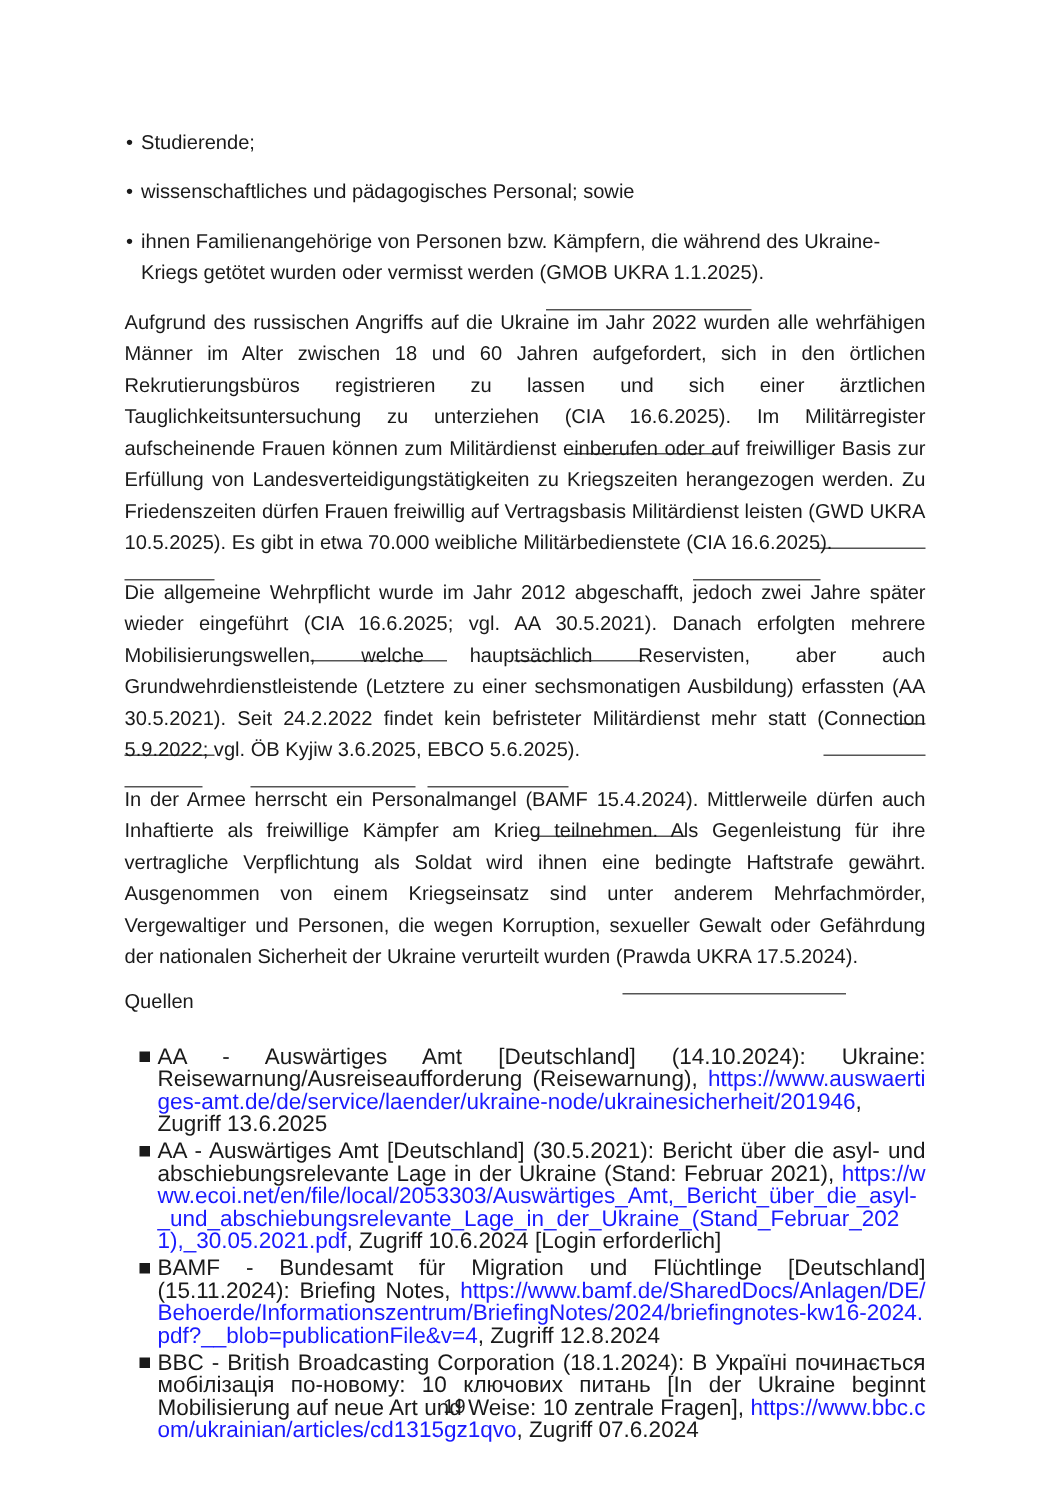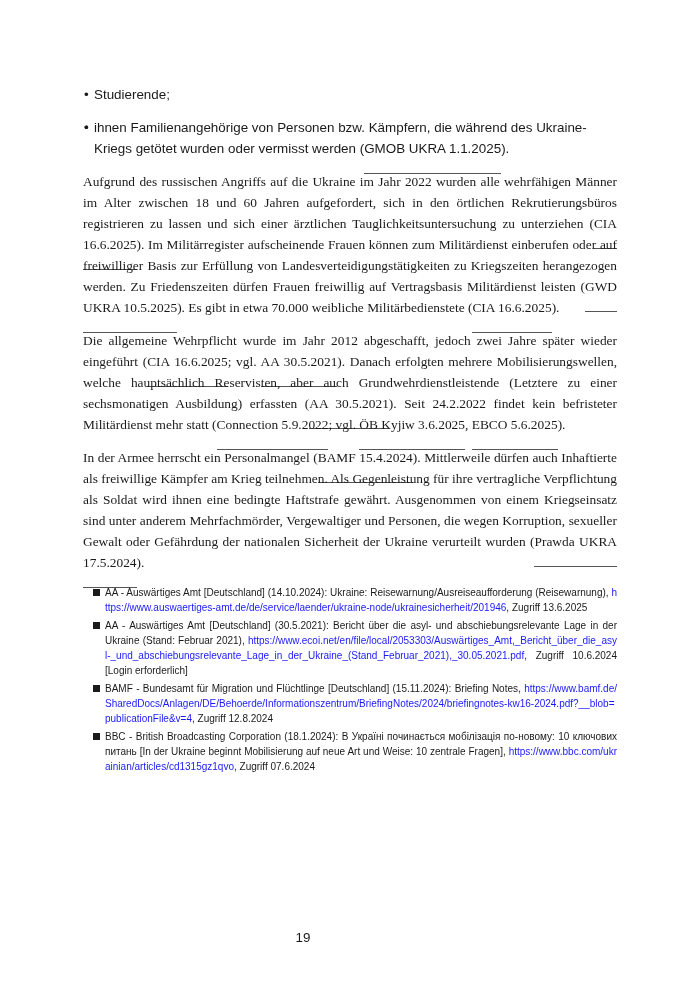--- a/index.html
+++ b/index.html
@@ -2,53 +2,54 @@
 <html><head>
 <meta charset="utf-8">
 <style>
   html, body { margin: 0; padding: 0; background: #ffffff; }
   body { width: 700px; height: 990px; position: relative; overflow: hidden;
          font-family: "Liberation Sans", sans-serif; color: #1a1a1a; }
   .page { position: absolute; left: 83px; top: 84px; width: 534px; }
   .bullets { margin: 0; padding: 0; list-style: none; font-size: 13.4px; line-height: 21px; }
   .bullets li { position: relative; padding-left: 11px; margin-bottom: 12px; }
   .bullets li .dot { position: absolute; left: 1px; top: 0; }
-  .para { margin: 0 0 12px 0; font-size: 13.4px; line-height: 21px; text-align: justify; font-family: Liberation Serif, serif; }
+  .para { margin: 0 0 12px 0; font-size: 13.4px; line-height: 21px; text-align: justify; }
   .cite { border-bottom: 1px solid #555; padding-bottom: 17px; }
   .heading { font-size: 13.4px; margin: 0 0 22px 0; }
-  .refs { margin: 0; padding: 0 0 0 12px; list-style: none; font-size: 10px; line-height: 15px; }
+  .refs { margin: 0; padding: 0 0 0 12px; list-style: none; font-size: 15px; line-height: 15px; }
   .refs li { position: relative; padding-left: 10px; margin-bottom: 3px; text-align: justify; word-break: break-all; }
   .refs li .sq { position: absolute; left: -2px; top: 4px; width: 7px; height: 7px; background: #1a1a1a; }
   .refs a { color: #1a1aff; text-decoration: none; }
   .ref-text { word-break: normal; }
   .pagenum { position: absolute; top: 930px; left: 0; width: 564px; text-align: center; font-size: 13.4px; padding-left: 21px; }
 </style>
 </head>
 <body>
 
 <div class="page">
   <ul class="bullets">
     <li><span class="dot">•</span><span>Studierende;</span></li>
-    <li><span class="dot">•</span></li>
+    <li><span class="dot">•</span><span>wissenschaftliches und pädagogisches Personal; sowie</span></li>
     <li><span class="dot">•</span><span>ihnen Familienangehörige von Personen bzw. Kämpfern, die während des Ukraine-Kriegs getötet wurden oder vermisst werden (</span><span class="cite">GMOB UKRA 1.1.2025</span><span>).</span></li>
   </ul>
 
   <p class="para">
     <span>Aufgrund des russischen Angriffs auf die Ukraine im Jahr 2022 wurden alle wehrfähigen Männer im Alter zwischen 18 und 60 Jahren aufgefordert, sich in den örtlichen Rekrutierungsbüros registrieren zu lassen und sich einer ärztlichen Tauglichkeitsuntersuchung zu unterziehen (</span><span class="cite">CIA 16.6.2025</span><span>). Im Militärregister aufscheinende Frauen können zum Militärdienst einberufen oder auf freiwilliger Basis zur Erfüllung von Landesverteidigungstätigkeiten zu Kriegszeiten herangezogen werden. Zu Friedenszeiten dürfen Frauen freiwillig auf Vertragsbasis Militärdienst leisten (</span><span class="cite">GWD UKRA 10.5.2025</span><span>). Es gibt in etwa 70.000 weibliche Militärbedienstete (</span><span class="cite">CIA 16.6.2025</span><span>).</span>
   </p>
 
   <p class="para">
     <span>Die allgemeine Wehrpflicht wurde im Jahr 2012 abgeschafft, jedoch zwei Jahre später wieder eingeführt (</span><span class="cite">CIA 16.6.2025</span><span>; vgl. </span><span class="cite">AA 30.5.2021</span><span>). Danach erfolgten mehrere Mobilisierungswellen, welche hauptsächlich Reservisten, aber auch Grundwehrdienstleistende (Letztere zu einer sechsmonatigen Ausbildung) erfassten (</span><span class="cite">AA 30.5.2021</span><span>). Seit 24.2.2022 findet kein befristeter Militärdienst mehr statt (</span><span class="cite">Connection 5.9.2022</span><span>; vgl. </span><span class="cite">ÖB Kyjiw 3.6.2025</span><span>, </span><span class="cite">EBCO 5.6.2025</span><span>).</span>
   </p>
 
   <p class="para">
     <span>In der Armee herrscht ein Personalmangel (</span><span class="cite">BAMF 15.4.2024</span><span>). Mittlerweile dürfen auch Inhaftierte als freiwillige Kämpfer am Krieg teilnehmen. Als Gegenleistung für ihre vertragliche Verpflichtung als Soldat wird ihnen eine bedingte Haftstrafe gewährt. Ausgenommen von einem Kriegseinsatz sind unter anderem Mehrfachmörder, Vergewaltiger und Personen, die wegen Korruption, sexueller Gewalt oder Gefährdung der nationalen Sicherheit der Ukraine verurteilt wurden (</span><span class="cite">Prawda UKRA 17.5.2024</span><span>).</span>
   </p>
 
 
+  <p class="heading">Quellen</p>
 
   <ul class="refs">
     <li><span class="sq"></span><span class="ref-text">AA - Auswärtiges Amt [Deutschland] (14.10.2024): Ukraine: Reisewarnung/Ausreiseaufforderung (Reisewarnung), </span><a>https://www.auswaertiges-amt.de/de/service/laender/ukraine-node/ukrainesicherheit/201946</a><span class="ref-text">, Zugriff 13.6.2025</span></li>
     <li><span class="sq"></span><span class="ref-text">AA - Auswärtiges Amt [Deutschland] (30.5.2021): Bericht über die asyl- und abschiebungsrelevante Lage in der Ukraine (Stand: Februar 2021), </span><a>https://www.ecoi.net/en/file/local/2053303/Auswärtiges_Amt,_Bericht_über_die_asyl-_und_abschiebungsrelevante_Lage_in_der_Ukraine_(Stand_Februar_2021),_30.05.2021.pdf</a><span class="ref-text">, Zugriff 10.6.2024 [Login erforderlich]</span></li>
     <li><span class="sq"></span><span class="ref-text">BAMF - Bundesamt für Migration und Flüchtlinge [Deutschland] (15.11.2024): Briefing Notes, </span><a>https://www.bamf.de/SharedDocs/Anlagen/DE/Behoerde/Informationszentrum/BriefingNotes/2024/briefingnotes-kw16-2024.pdf?__blob=publicationFile&amp;v=4</a><span class="ref-text">, Zugriff 12.8.2024</span></li>
     <li><span class="sq"></span><span class="ref-text">BBC - British Broadcasting Corporation (18.1.2024): В Україні починається мобілізація по-новому: 10 ключових питань [In der Ukraine beginnt Mobilisierung auf neue Art und Weise: 10 zentrale Fragen], </span><a>https://www.bbc.com/ukrainian/articles/cd1315gz1qvo</a><span class="ref-text">, Zugriff 07.6.2024</span></li>
   </ul>
 </div>
 
 <div class="pagenum">19</div>

